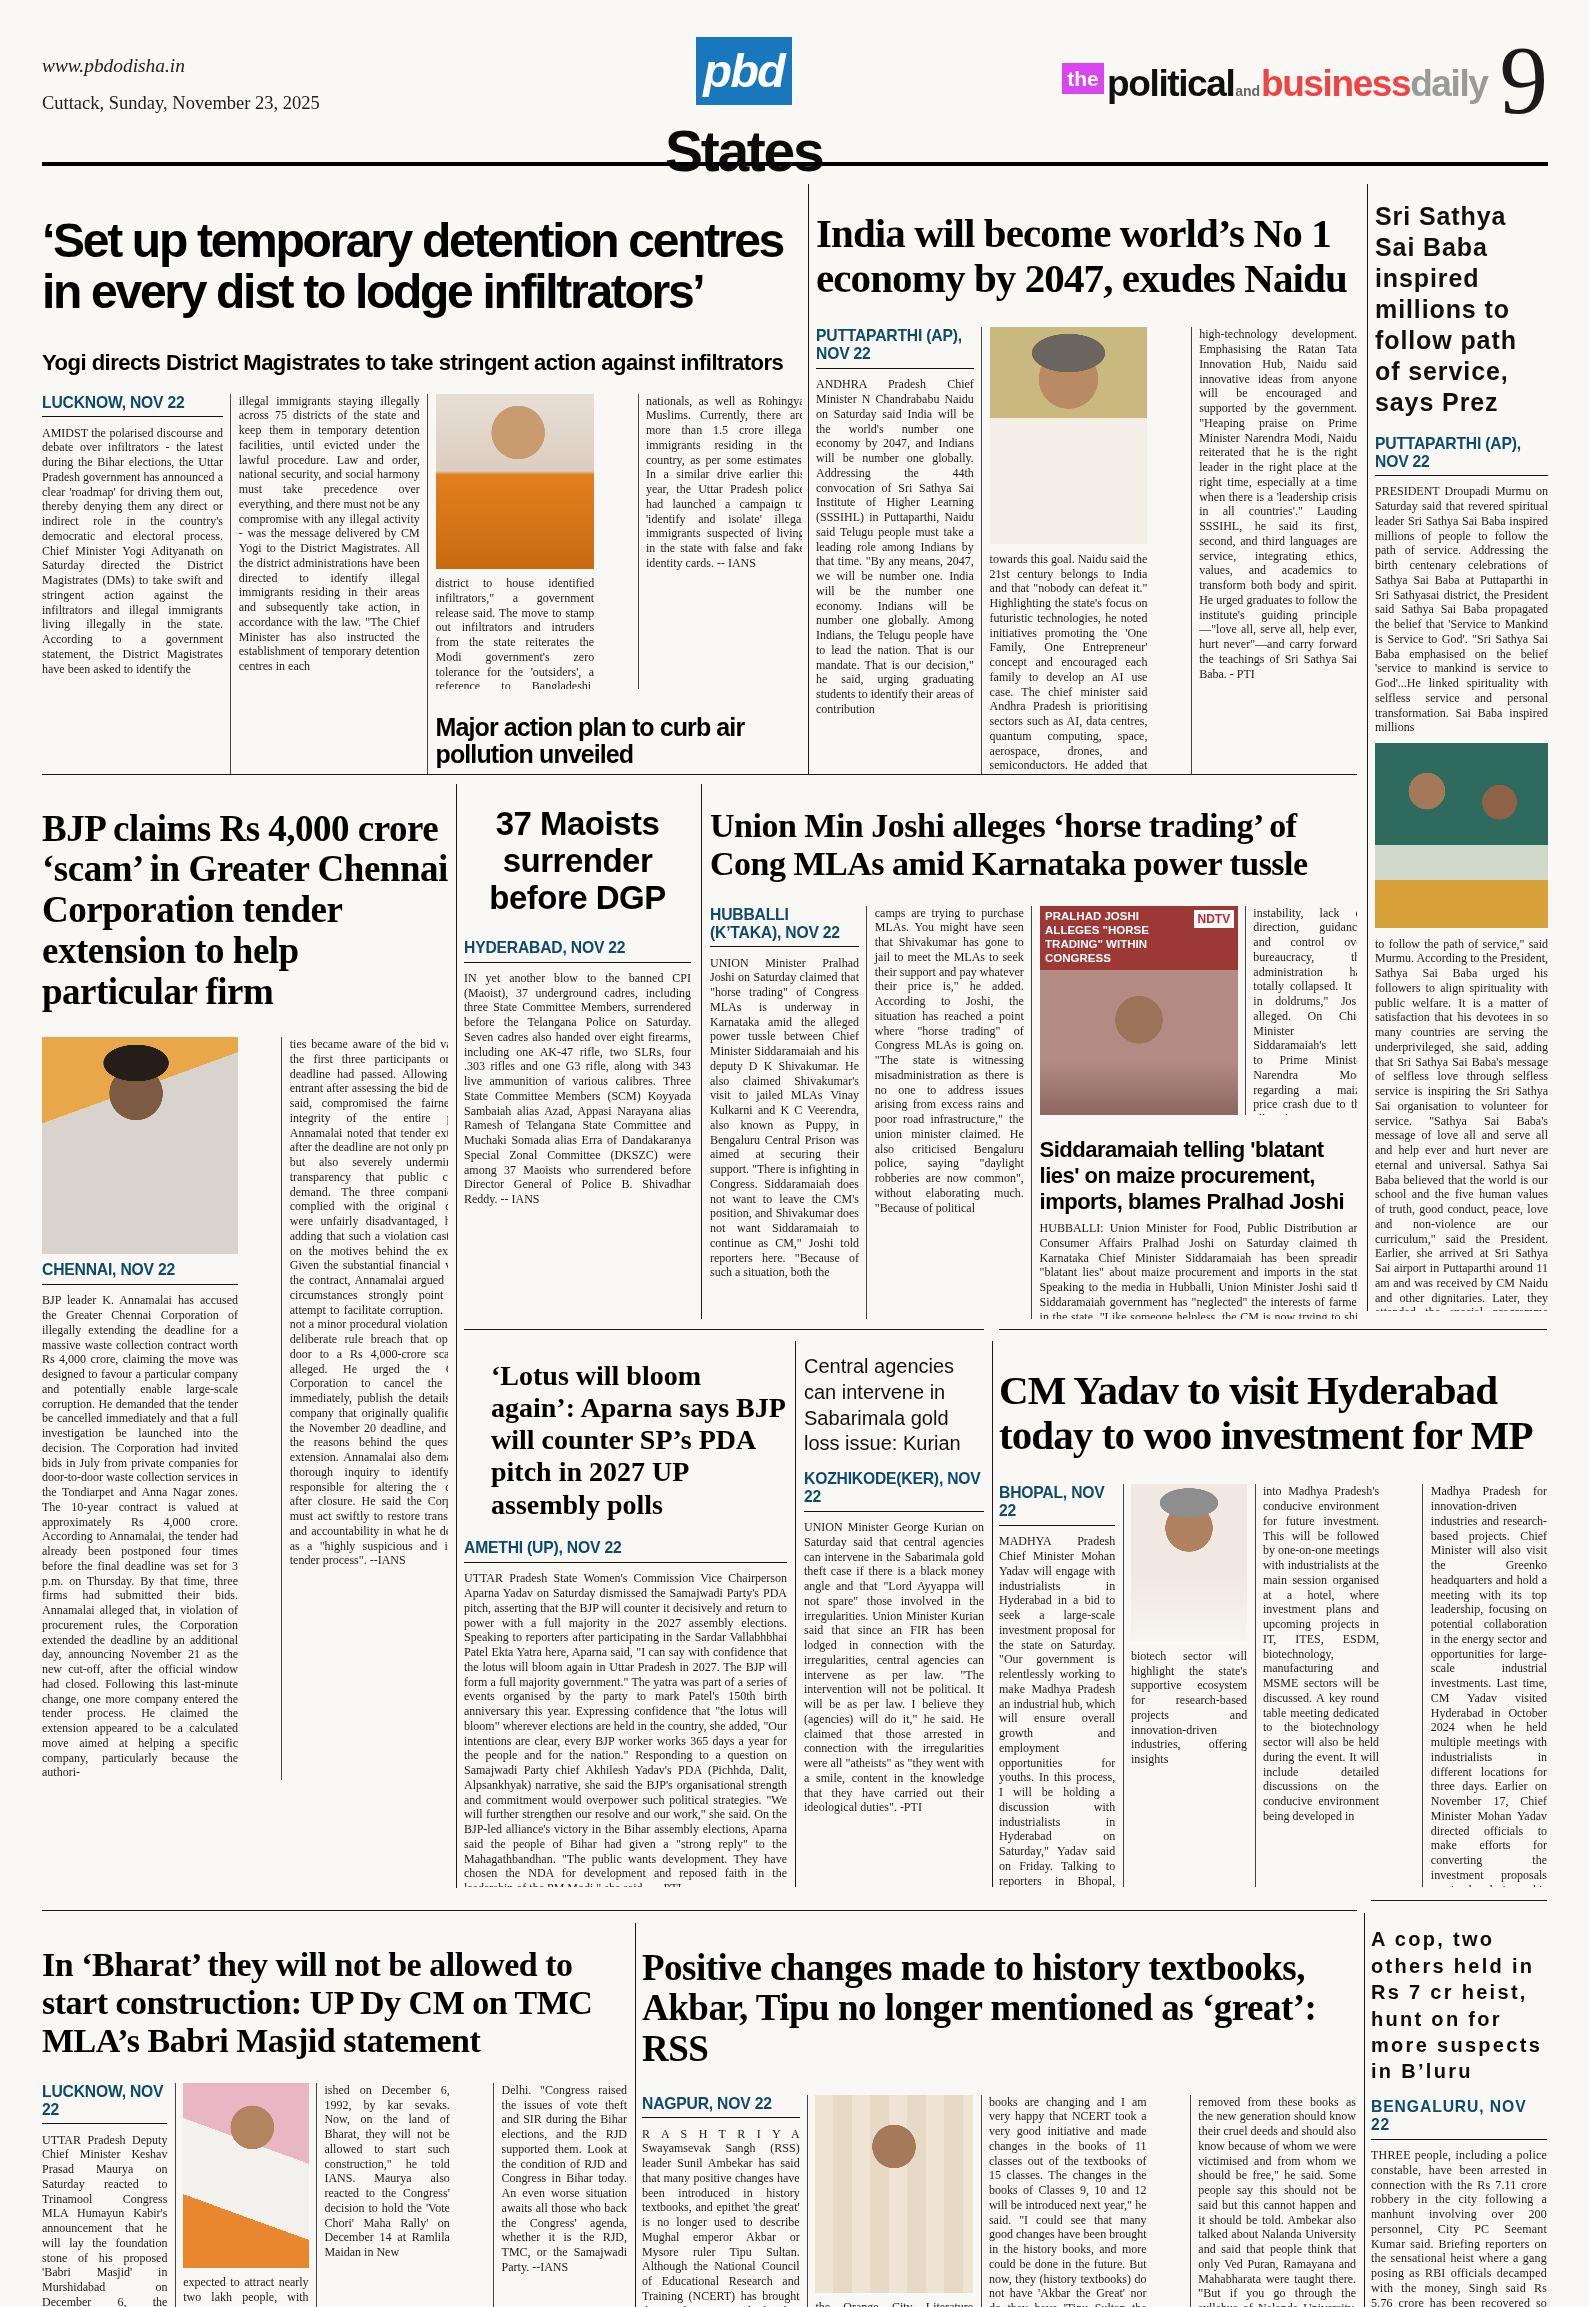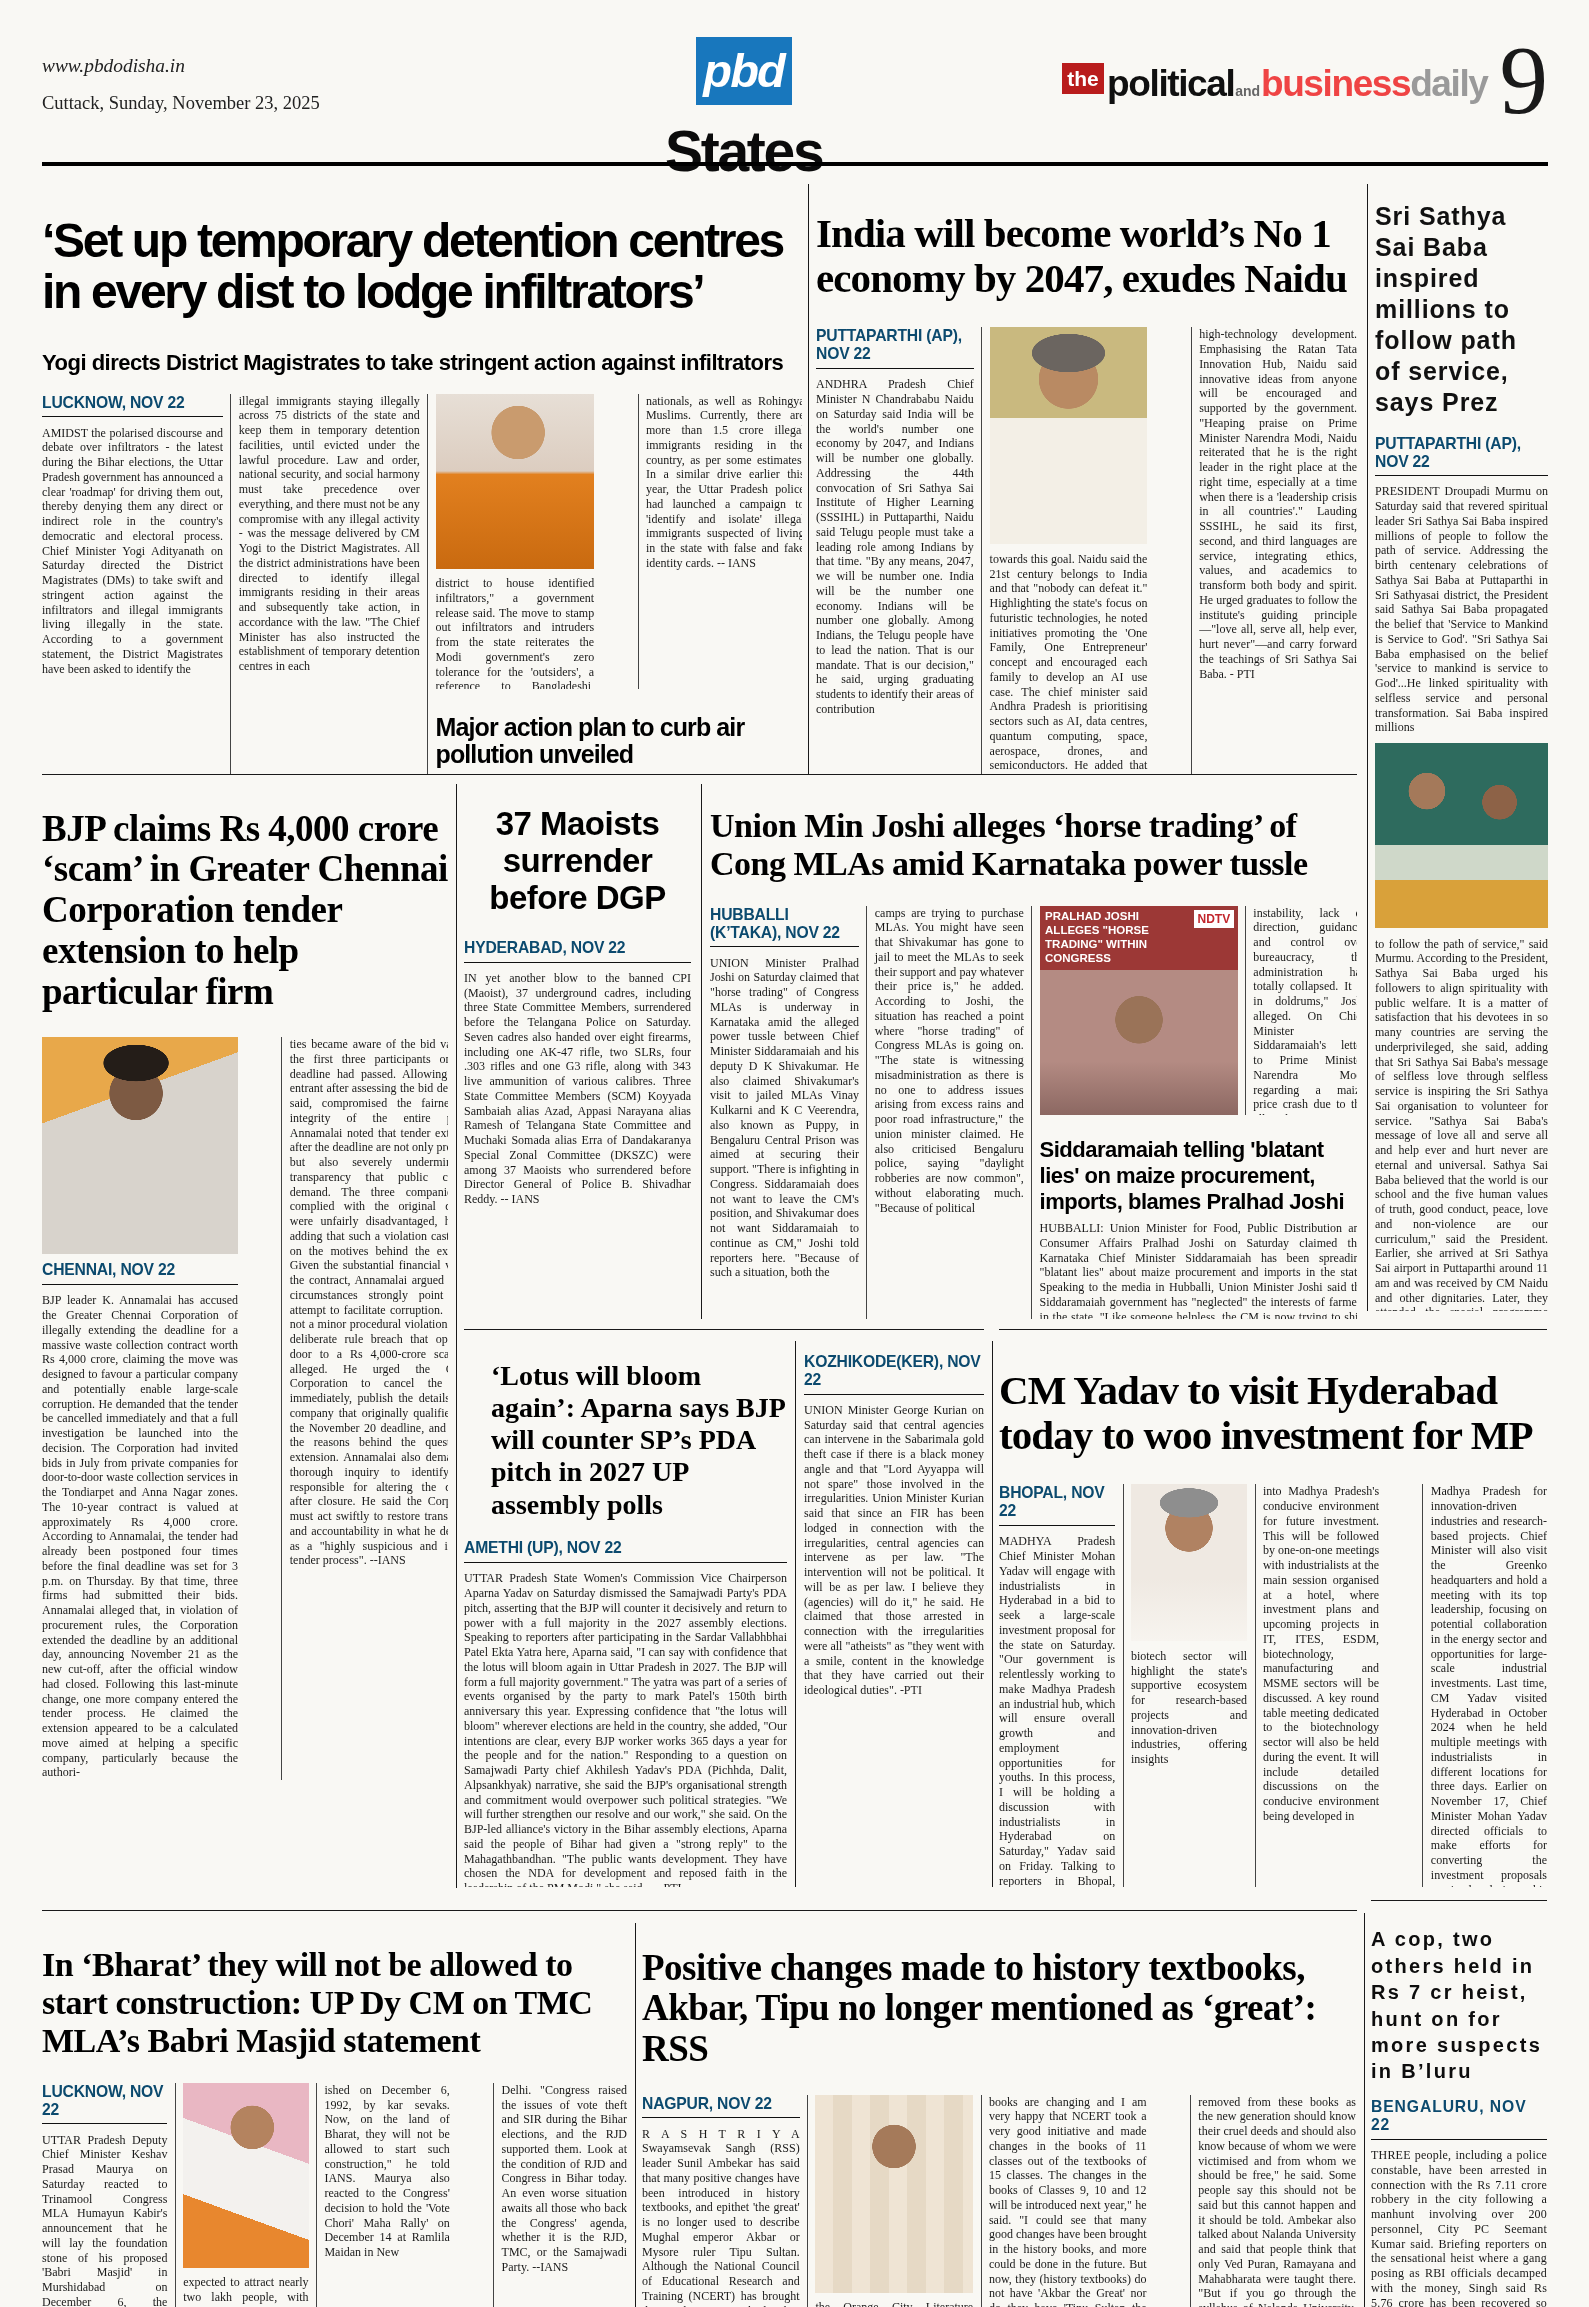--- a/index.html
+++ b/index.html
@@ -10,21 +10,21 @@
   .masthead{position:absolute;left:42px;top:32px;width:1506px;height:125px;}
   .site{font:italic 400 19.4px "Liberation Serif",serif;color:#222;}
   .edition{font:400 18.5px "Liberation Serif",serif;margin-top:15.7px;color:#222;}
   .mh-left{position:absolute;left:0;top:23px;}
   .mh-center{position:absolute;left:623px;top:4.6px;display:flex;align-items:center;gap:13px;flex-direction:column;}
   .pbd-logo{width:96px;height:68px;background:#1877bd;color:#fff;display:flex;align-items:center;justify-content:center;
             font:italic 700 47px "Liberation Sans",sans-serif;letter-spacing:-1.8px;}
   .section-title{font:700 57px "Liberation Sans",sans-serif;letter-spacing:-2.3px;color:#0b0b0b;}
   .mh-right{position:absolute;right:0;top:0;display:flex;align-items:flex-start;gap:12px;}
   .brand{margin-top:31px;white-space:nowrap;font:700 37px "Liberation Sans",sans-serif;letter-spacing:-1.4px;}
-  .b-the{display:inline-block;background:#b91c1c;color:#fff;font-size:21px;letter-spacing:0;padding:3.7px 5.5px;vertical-align:top;margin-right:2.8px;}
+  .b-the{display:inline-block;background:#d946ef;color:#fff;font-size:21px;letter-spacing:0;padding:3.7px 5.5px;vertical-align:top;margin-right:2.8px;}
   .b-pol{color:#101010;} .b-and{font-size:14px;color:#666;letter-spacing:0;margin:0 0.9px;} .b-bus{color:#ef4444;} .b-day{color:#9a9a9a;}
   .pageno{font:400 97px/1 "Liberation Serif",serif;color:#1a1a1a;}
   .rule-heavy{position:absolute;left:42px;top:162px;width:1506px;height:4.2px;background:#000;}
 
   
   .art{position:absolute;overflow:hidden;}
   .dateline{font:700 15.7px "Liberation Sans",sans-serif;letter-spacing:-0.2px;color:#0c4a6e;
             padding-bottom:4.6px;border-bottom:1.4px solid #111;margin-bottom:8.3px;}
   .body{font:400 12px/1.23 "Liberation Serif",serif;text-align:justify;color:#191919;}
   .cols{display:flex;}
@@ -285,20 +285,21 @@
     </div>
   </section>
 
   <section class="art a7">
     <h1 class="hl-serif-sm">‘Lotus will bloom again’: Aparna says BJP will counter SP’s PDA pitch in 2027 UP assembly polls</h1>
     <div class="dateline">AMETHI (UP), NOV 22</div>
     <div class="body">UTTAR Pradesh State Women's Commission Vice Chairperson Aparna Yadav on Saturday dismissed the Samajwadi Party's PDA pitch, asserting that the BJP will counter it decisively and return to power with a full majority in the 2027 assembly elections. Speaking to reporters after participating in the Sardar Vallabhbhai Patel Ekta Yatra here, Aparna said, "I can say with confidence that the lotus will bloom again in Uttar Pradesh in 2027. The BJP will form a full majority government." The yatra was part of a series of events organised by the party to mark Patel's 150th birth anniversary this year. Expressing confidence that "the lotus will bloom" wherever elections are held in the country, she added, "Our intentions are clear, every BJP worker works 365 days a year for the people and for the nation." Responding to a question on Samajwadi Party chief Akhilesh Yadav's PDA (Pichhda, Dalit, Alpsankhyak) narrative, she said the BJP's organisational strength and commitment would overpower such political strategies. "We will further strengthen our resolve and our work," she said. On the BJP-led alliance's victory in the Bihar assembly elections, Aparna said the people of Bihar had given a "strong reply" to the Mahagathbandhan. "The public wants development. They have chosen the NDA for development and reposed faith in the leadership of the PM Modi," she said. --- PTI</div>
   </section>
 
   <section class="art a8">
+    <h1 class="hl-sans-thin">Central agencies can intervene in Sabarimala gold loss issue: Kurian</h1>
     <div class="dateline">KOZHIKODE(KER), NOV 22</div>
     <div class="body">UNION Minister George Kurian on Saturday said that central agencies can intervene in the Sabarimala gold theft case if there is a black money angle and that "Lord Ayyappa will not spare" those involved in the irregularities. Union Minister Kurian said that since an FIR has been lodged in connection with the irregularities, central agencies can intervene as per law. "The intervention will not be political. It will be as per law. I believe they (agencies) will do it," he said. He claimed that those arrested in connection with the irregularities were all "atheists" as "they went with a smile, content in the knowledge that they have carried out their ideological duties". -PTI</div>
   </section>
 
   <section class="art a9">
     <h1 class="hl-serif-xl">CM Yadav to visit Hyderabad today to woo investment for MP</h1>
     <div class="cols">
       <div class="col">
         <div class="dateline">BHOPAL, NOV 22</div>
         <div class="body">MADHYA Pradesh Chief Minister Mohan Yadav will engage with industrialists in Hyderabad in a bid to seek a large-scale investment proposal for the state on Saturday. "Our government is relentlessly working to make Madhya Pradesh an industrial hub, which will ensure overall growth and employment opportunities for youths. In this process, I will be holding a discussion with industrialists in Hyderabad on Saturday," Yadav said on Friday. Talking to reporters in Bhopal, Yadav said that the meeting will provide a key platform for industry groups to gain insights into Madhya Pradesh's policies, infrastructure, and emerging investment opportunities. A special roundtable discussion on the</div>

